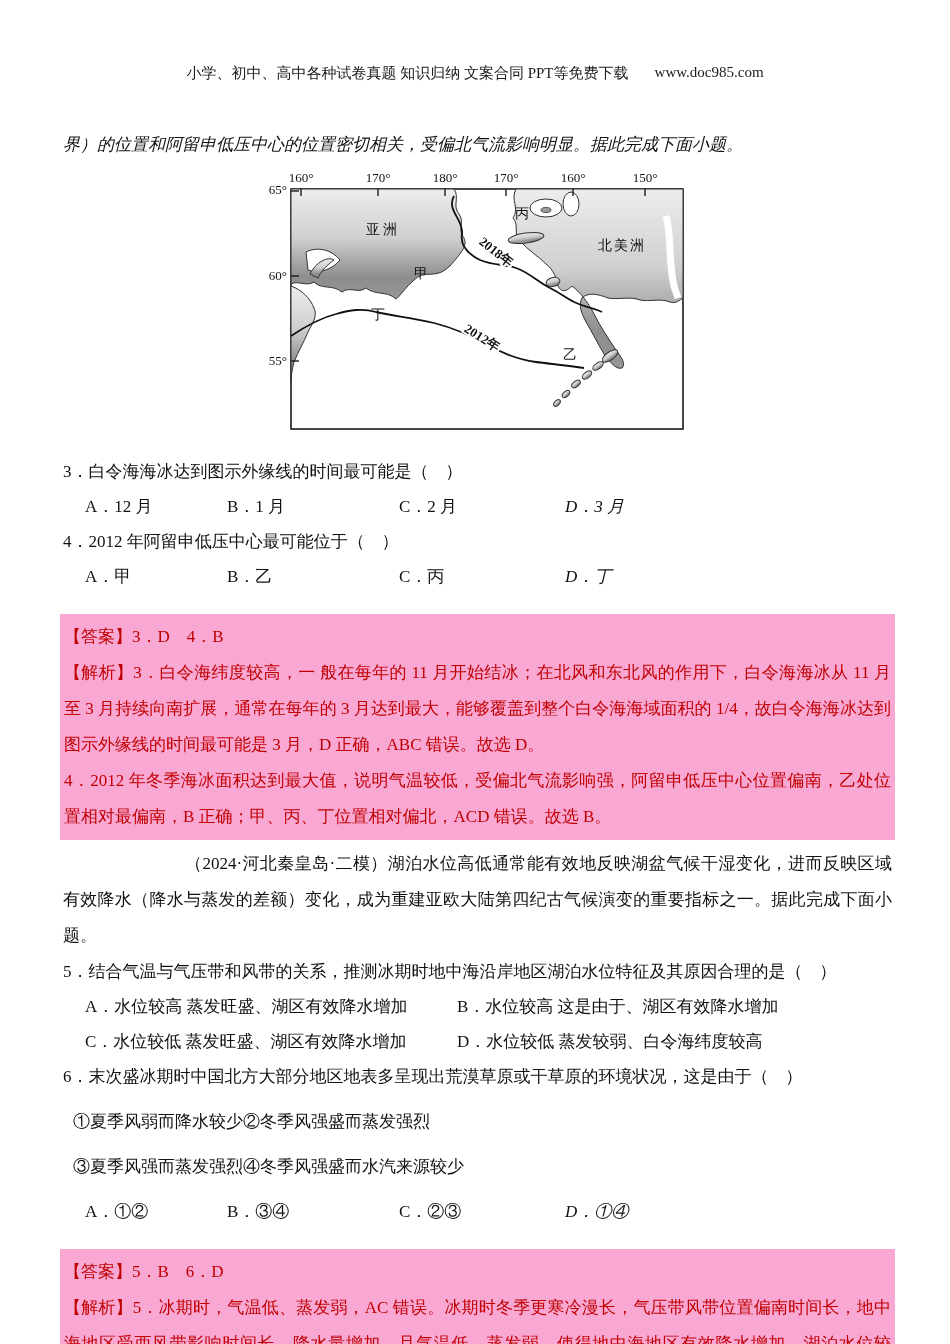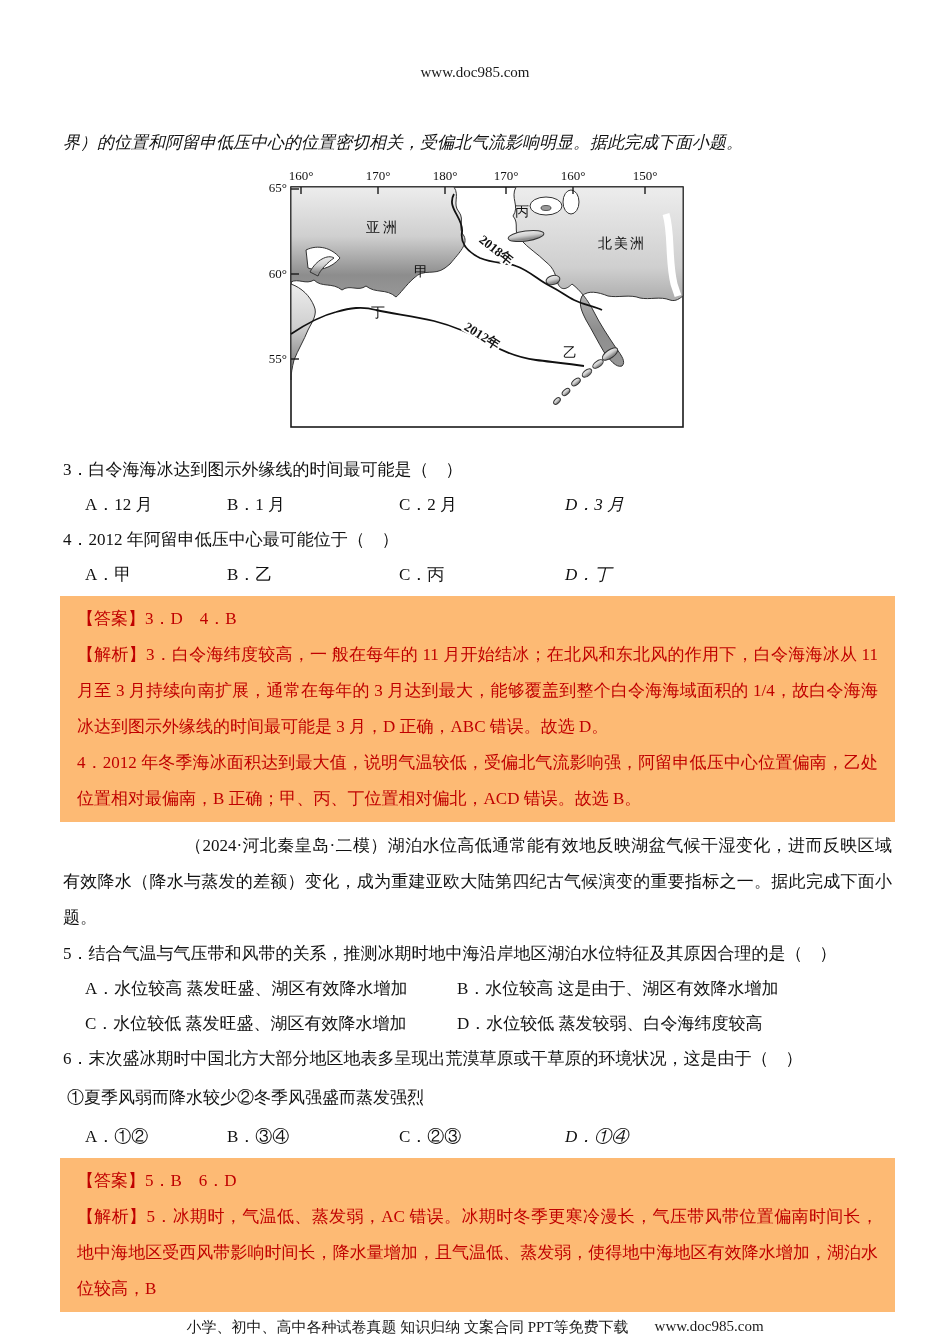--- a/index.html
+++ b/index.html
@@ -18,32 +18,33 @@
   .halo{paint-order:stroke;stroke:#ffffff;stroke-width:4px;font-weight:bold;}
   .question{margin:0;line-height:35px;}
   .q-first{margin-top:16px;}
   .opts-row{display:flex;line-height:35px;padding-left:22px;margin:0;}
   .opts-row .c1{width:142px;}
   .opts-row .c2{width:172px;}
   .opts-row .c3{width:166px;}
   .opts-row .c4{flex:1;font-style:italic;}
   .opts-row2{display:flex;line-height:35px;padding-left:22px;margin:0;}
   .opts-row2 .w1{width:372px;}
-  .ans-block{background:#fdba74;margin:4px -3px 0 -3px;padding:5px 17px;}
+  .ans-block{background:#f9a8d4;margin:20px -3px 0 -3px;padding:5px 4px;}
   .ans-block p{margin:0;line-height:36px;color:#c00000;text-align:justify;}
   .stimulus{margin:6px 0 0 0;line-height:36px;text-align:justify;
     text-indent:122px;}
-  .sub-line{margin:4px;line-height:35px;}
+  .sub-line{margin:10px;line-height:35px;}
   .page-footer{margin-top:6px;display:flex;justify-content:center;gap:26px;
     font-size:15px;color:#1a1a1a;}
 </style>
 </head>
 <body>
 
 <div class="page-header">
+  <span>小学、初中、高中各种试卷真题 知识归纳 文案合同 PPT等免费下载</span>
   <span>www.doc985.com</span>
 </div>
 
 <div class="doc">
 
   <p class="intro">界）的位置和阿留申低压中心的位置密切相关，受偏北气流影响明显。据此完成下面小题。</p>
 
   <figure class="map-fig" style="margin:4px auto 0;">
     <svg viewBox="0 0 440 272" width="440" height="272">
       <defs>
@@ -146,20 +147,21 @@
     <span class="w1">A．水位较高 蒸发旺盛、湖区有效降水增加</span>
     <span>B．水位较高 这是由于、湖区有效降水增加</span>
   </div>
   <div class="opts-row2">
     <span class="w1">C．水位较低 蒸发旺盛、湖区有效降水增加</span>
     <span>D．水位较低 蒸发较弱、白令海纬度较高</span>
   </div>
 
   <p class="question">6．末次盛冰期时中国北方大部分地区地表多呈现出荒漠草原或干草原的环境状况，这是由于（　）</p>
   <p class="sub-line">①夏季风弱而降水较少②冬季风强盛而蒸发强烈</p>
+  <p class="sub-line">③夏季风强而蒸发强烈④冬季风强盛而水汽来源较少</p>
   <div class="opts-row">
     <span class="c1">A．①②</span>
     <span class="c2">B．③④</span>
     <span class="c3">C．②③</span>
     <span class="c4">D．①④</span>
   </div>
 
   <div class="ans-block">
     <p>【答案】5．B　6．D</p>
     <p>【解析】5．冰期时，气温低、蒸发弱，AC 错误。冰期时冬季更寒冷漫长，气压带风带位置偏南时间长，地中海地区受西风带影响时间长，降水量增加，且气温低、蒸发弱，使得地中海地区有效降水增加，湖泊水位较高，B</p>

